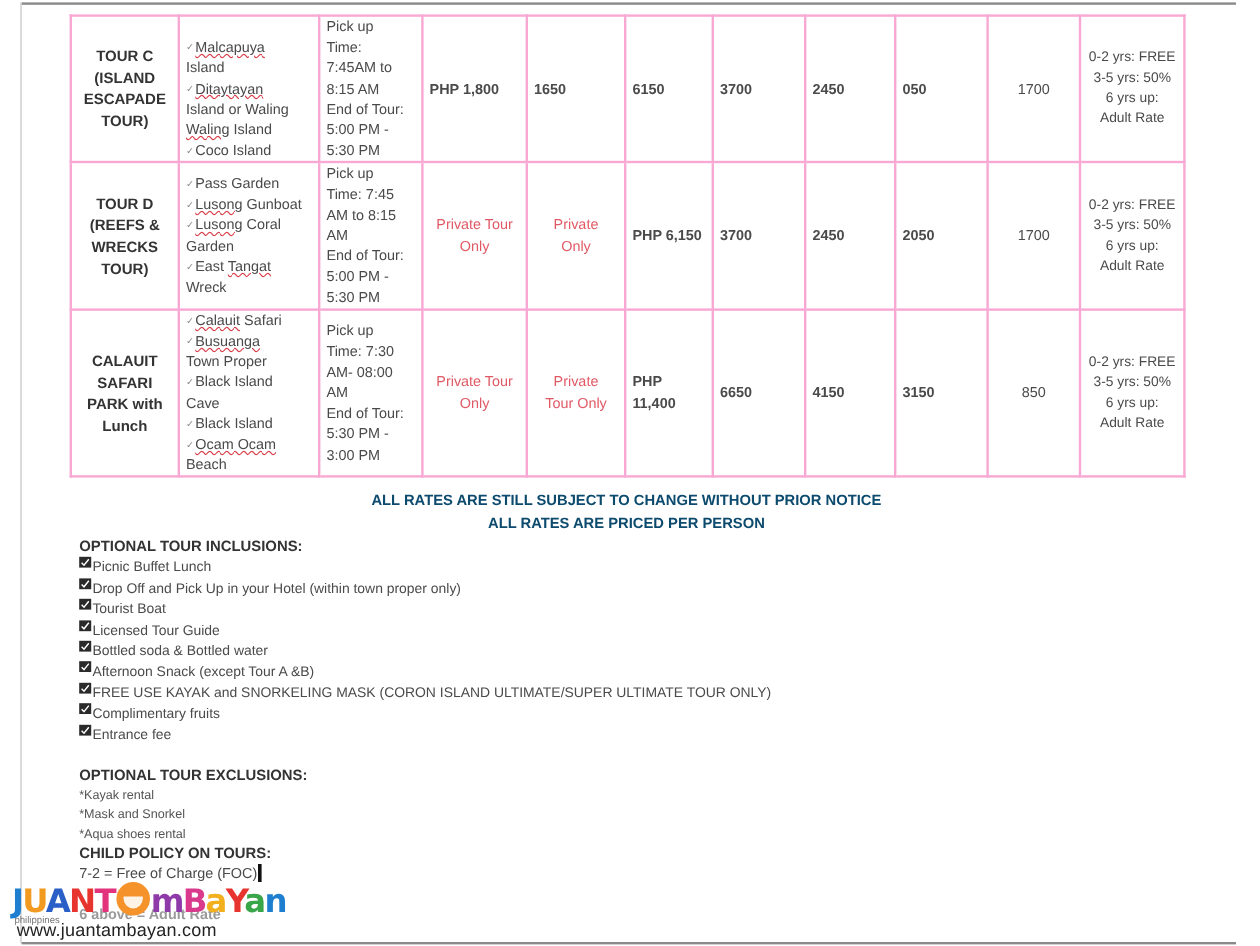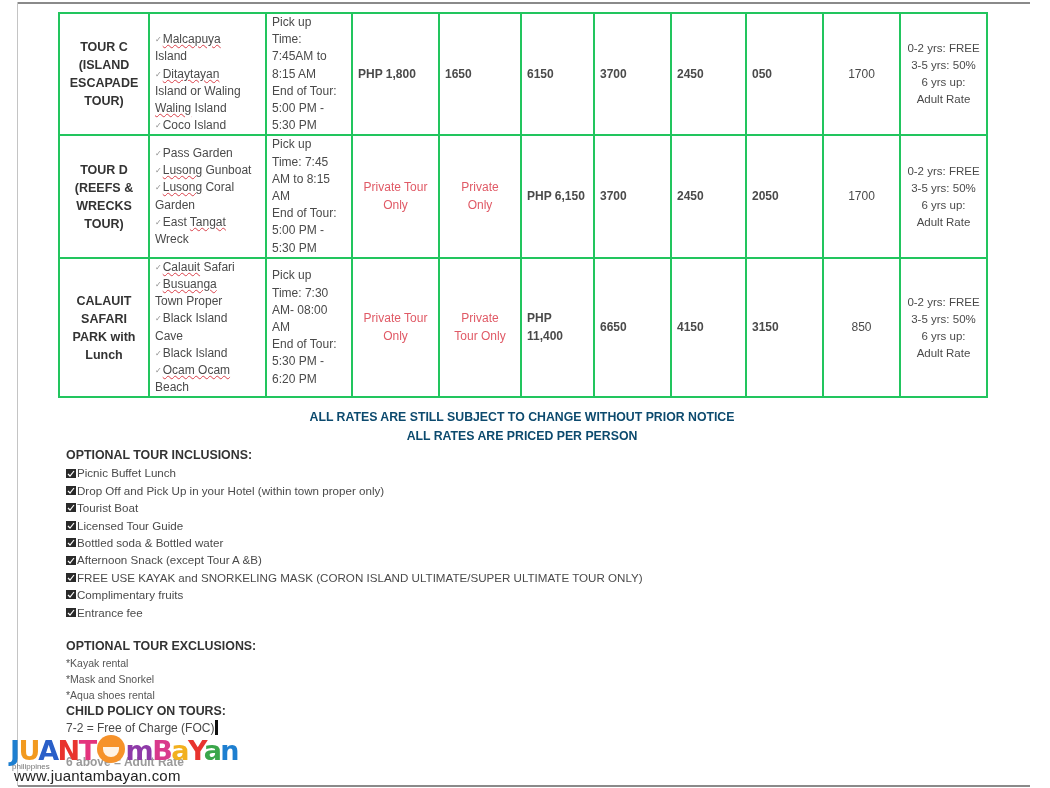--- a/index.html
+++ b/index.html
@@ -9,40 +9,40 @@
   }
   .page-border-top { position: absolute; left: 18px; top: 2px; width: 1012px; height: 2px; background: #8a8a8a; }
   .page-border-left { position: absolute; left: 17px; top: 2px; width: 1px; height: 784px; background: #c4c4c4; }
   .page-border-bottom { position: absolute; left: 18px; top: 785px; width: 1012px; height: 2px; background: #8a8a8a; }
 
   table.rates {
     position: absolute; left: 58px; top: 12px; width: 928px;
     border-collapse: collapse; table-layout: fixed;
     font-size: 12px; line-height: 17.2px;
   }
-  table.rates td { border: 2px solid #22c55e; padding: 0 5px; vertical-align: middle; overflow: hidden; margin-top: 34px; }
+  table.rates td { border: 2px solid #f9a8d4; padding: 0 5px; vertical-align: middle; overflow: hidden; margin-top: 34px; }
   tr.r0 { height: 121px; } tr.r1 { height: 120px; } tr.r2 { height: 137px; }
   td.tour { text-align: center; font-weight: bold; font-size: 12.5px; line-height: 18px; color: #333; padding: 0 2px; }
   td.dest { vertical-align: top; padding: 0 4px; }
   td.dest.pad-top { padding-top: 17px; }
   td.sched { padding: 0 5px; }
   td.num { padding-left: 7px; white-space: nowrap; font-weight: bold; }
   td.center { text-align: center; padding: 0 3px; }
   td.child { text-align: center; font-size: 11.5px; line-height: 17px; padding: 0 2px; }
   .ln { display: block; white-space: nowrap; }
   .chk { font-size: 8px; color: #8a8a8a; margin-right: 1px; vertical-align: 1px; }
   .sp { text-decoration: underline wavy #d9404a; text-decoration-thickness: 1px; }
   .priv { color: #e05a66; }
 
   .notice { position: absolute; left: 58px; width: 928px; text-align: center; font-weight: bold; font-size: 12.3px; color: #0c4a6e; }
   .notice.n1 { top: 410px; } .notice.n2 { top: 429px; }
 
   .incl { position: absolute; left: 66px; top: 447px; font-size: 11.6px; line-height: 17.4px; }
   .heading { font-weight: bold; font-size: 12.4px; color: #333; white-space: nowrap; }
-  .incl-item { white-space: nowrap; display: flex; align-items: center; }
+  .incl-item { white-space: nowrap; display: flex; }
   .cbx { display: inline-block; width: 10px; height: 9px; background: #2a2a2a; margin-right: 1px; position: relative; flex: none; }
   .cbx svg { position: absolute; left: 1px; top: 1px; }
 
   .excl { position: absolute; left: 66px; top: 638px; }
   .excl .heading { line-height: 17px; }
   .excl-item { font-size: 10.5px; line-height: 16px; color: #555; }
   .child-line { font-size: 12px; line-height: 17px; white-space: nowrap; }
   .cursor { display: inline-block; width: 3px; height: 15px; background: #111; vertical-align: -3px; margin-left: 1px; }
   .hidden-line { position: absolute; left: 66px; top: 755px; font-size: 12px; font-weight: bold; color: #9a9a9a; }
 
@@ -185,21 +185,21 @@
       <span class="ln"><span class="chk">✓</span><span class="sp">Ocam Ocam</span></span>
       <span class="ln">Beach</span>
     </td>
     <td class="sched">
       <span class="ln">Pick up</span>
       <span class="ln">Time: 7:30</span>
       <span class="ln">AM- 08:00</span>
       <span class="ln">AM</span>
       <span class="ln">End of Tour:</span>
       <span class="ln">5:30 PM -</span>
-      <span class="ln">6:20 PM</span>
+      <span class="ln">3:00 PM</span>
     </td>
     <td class="center priv">
       <span class="ln">Private Tour</span>
       <span class="ln">Only</span>
     </td>
     <td class="center priv">
       <span class="ln">Private</span>
       <span class="ln">Tour Only</span>
     </td>
     <td class="num">

